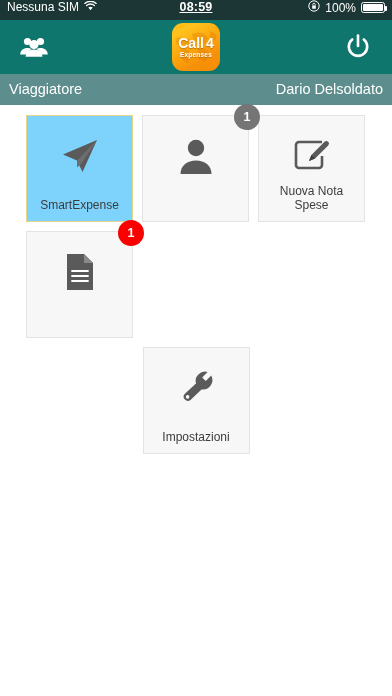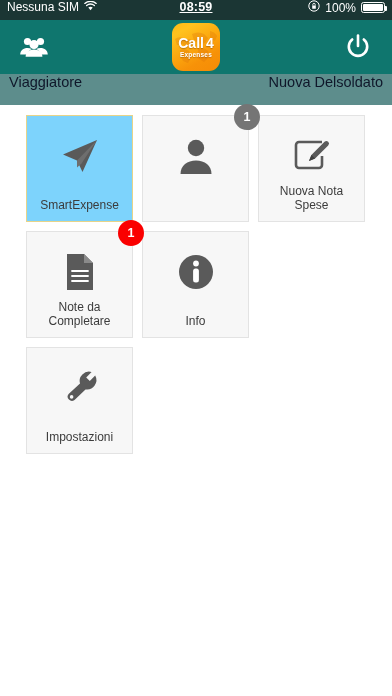--- a/index.html
+++ b/index.html
@@ -132,38 +132,38 @@
     letter-spacing: .2px;
     margin-top: 1px;
     text-shadow: 0 1px 1px rgba(120,60,0,.4);
   }
 
   
   .sub-header {
     height: 31px;
     background: #5d8d8c;
     display: flex;
-    align-items: flex-start;
+    align-items: flex-end;
     justify-content: space-between;
-    padding: 0 9px;
-    color: #0f172a;
+    padding: 8px 9px;
+    color: #ffffff;
     font-size: 14.5px;
   }
 
   
   .grid-wrap {
     padding: 10px 26px 0 26px;
     background: #ffffff;
   }
   .grid-row {
     display: flex;
     gap: 9px;
     margin-bottom: 9px;
   }
-  .grid-row.single { justify-content: flex-start; }
+  .grid-row.single { justify-content: center; }
 
   .tile {
     width: 107px;
     height: 107px;
     background: #f7f7f7;
     border: 1px solid #e3e3e3;
     display: flex;
     flex-direction: column;
     align-items: center;
     justify-content: flex-start;
@@ -268,21 +268,21 @@
   <button class="nav-icon-btn">
     <svg width="28" height="28" viewBox="0 0 28 28">
       <path d="M8.2 6.5 a9.2 9.2 0 1 0 11.6 0" stroke="#ffffff" stroke-width="2.6" fill="none" stroke-linecap="round"></path>
       <line x1="14" y1="2.6" x2="14" y2="13" stroke="#ffffff" stroke-width="2.6" stroke-linecap="round"></line>
     </svg>
   </button>
 </div>
 
 <div class="sub-header">
   <span>Viaggiatore</span>
-  <span>Nuova Delsoldato</span>
+  <span>Dario Delsoldato</span>
 </div>
 
 <div class="grid-wrap">
 
   <div class="grid-row">
 
     <div class="tile highlight">
       <div class="icon-box">
         <svg width="40" height="40" viewBox="0 0 40 40">
           <path d="M3 18.5 L37 4 L22.5 36 L17 24.5 Z" fill="#5a5a5a"></path>
@@ -324,35 +324,23 @@
         <svg width="32" height="40" viewBox="0 0 32 40">
           <path d="M3 2 H20 L29 11 V38 H3 Z" fill="#5a5a5a"></path>
           <path d="M20 2 L29 11 H20 Z" fill="#8a8a8a"></path>
           <g stroke="#ffffff" stroke-width="1.8" stroke-linecap="round">
             <line x1="8" y1="19" x2="24" y2="19"></line>
             <line x1="8" y1="24" x2="24" y2="24"></line>
             <line x1="8" y1="29" x2="24" y2="29"></line>
           </g>
         </svg>
       </div>
-      <div class="label">Note da
-Completare</div>
-    </div>
-
-
-    <div class="tile">
-      <div class="icon-box">
-        <svg width="38" height="38" viewBox="0 0 38 38">
-          <circle cx="19" cy="19" r="17" fill="#5a5a5a"></circle>
-          <circle cx="19" cy="10.5" r="2.9" fill="#ffffff"></circle>
-          <rect x="16.1" y="15.5" width="5.8" height="14" rx="2.5" fill="#ffffff"></rect>
-        </svg>
-      </div>
-      <div class="label">Info</div>
-    </div>
+    </div>
+
+
 
   </div>
 
   <div class="grid-row single">
     <div class="tile">
       <div class="icon-box">
         <svg width="38" height="38" viewBox="0 0 38 38">
           <path d="M34.2 6.6 l-5.4 5.4 -3.6-3.6 5.4-5.4 a9.4 9.4 0 0 0 -11.6 11.6 L7.6 25 a4.2 4.2 0 0 0 5.9 5.9 L24.5 20.4 a9.4 9.4 0 0 0 9.7-13.8 Z" fill="#5a5a5a"></path>
           <circle cx="10.6" cy="27.9" r="1.8" fill="#f7f7f7"></circle>
         </svg>

